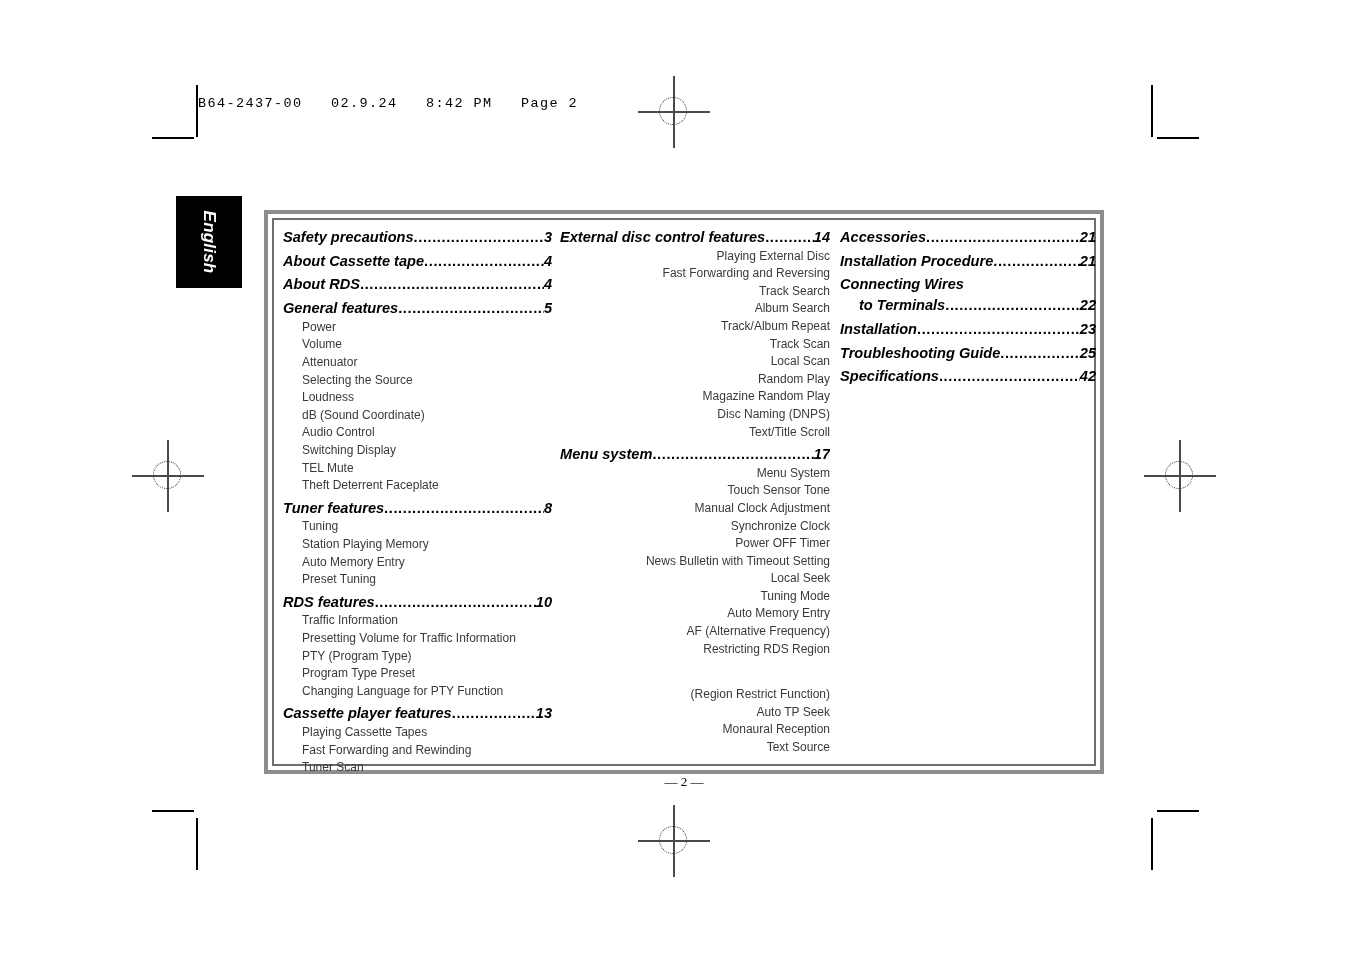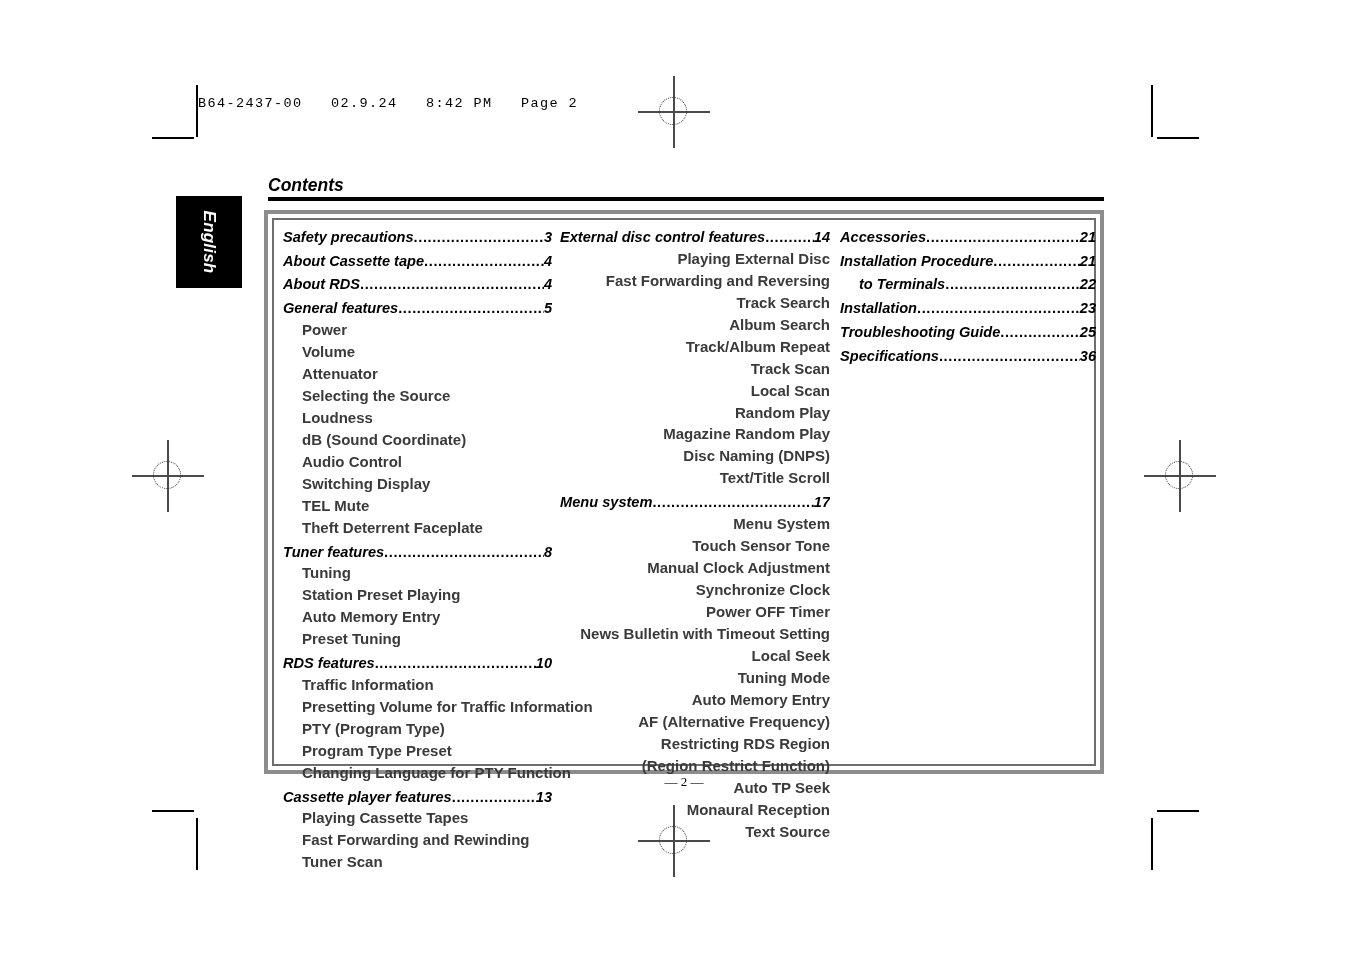--- a/index.html
+++ b/index.html
@@ -160,29 +160,29 @@
     min-width: 4px;
     color: #000;
   }
   .entry .epage { flex: 0 0 auto; }
 
   .entry.cont-line {
     padding-left: 19px;
   }
 
   .sub {
-    font-size: 15px;
-    font-weight: bold;
+    font-size: 12px;
+    font-weight: normal;
     font-style: normal;
     color: #3a3a3a;
     line-height: 1.465;
     padding-left: 19px;
     white-space: nowrap;
   }
-  .sub.indent2 { padding-left: 36px; }
+  .sub.indent2 { padding-left: 36px; margin-top: 28px; }
 
   .gap { height: 3px; }
 
   
   .footer {
     position: absolute;
     left: 264px;
     top: 774px;
     width: 840px;
     text-align: center;
@@ -228,24 +228,20 @@
 </div>
 
 <div class="file-header">B64-2437-00   02.9.24   8:42 PM   Page 2</div>
 
 <div class="page">
 
   <div class="lang-tab">
     <span>English</span>
   </div>
 
-  <div class="title-wrap">
-    <div class="page-title">Contents</div>
-    <div class="title-rule"></div>
-  </div>
 
   <div class="frame-outer">
     <div class="frame-inner"></div>
   </div>
 
   <div class="columns">
     <div class="col col-1">
         <div class="entry">
           <span class="etext">Safety precautions</span>
           <span class="leader">................................................................................</span>
@@ -279,21 +275,21 @@
         <div class="sub">Switching Display</div>
         <div class="sub">TEL Mute</div>
         <div class="sub">Theft Deterrent Faceplate</div>
         <div class="gap"></div>
         <div class="entry">
           <span class="etext">Tuner features</span>
           <span class="leader">................................................................................</span>
           <span class="epage">8</span>
         </div>
         <div class="sub">Tuning</div>
-        <div class="sub">Station Preset Playing</div>
+        <div class="sub">Station Playing Memory</div>
         <div class="sub">Auto Memory Entry</div>
         <div class="sub">Preset Tuning</div>
         <div class="gap"></div>
         <div class="entry">
           <span class="etext">RDS features</span>
           <span class="leader">................................................................................</span>
           <span class="epage">10</span>
         </div>
         <div class="sub">Traffic Information</div>
         <div class="sub">Presetting Volume for Traffic Information</div>
@@ -355,20 +351,23 @@
           <span class="leader">................................................................................</span>
           <span class="epage">21</span>
         </div>
         <div class="gap"></div>
         <div class="entry">
           <span class="etext">Installation Procedure</span>
           <span class="leader">................................................................................</span>
           <span class="epage">21</span>
         </div>
         <div class="gap"></div>
+        <div class="entry">
+          <span class="etext">Connecting Wires</span>
+        </div>
         <div class="entry cont-line">
           <span class="etext">to Terminals</span>
           <span class="leader">................................................................................</span>
           <span class="epage">22</span>
         </div>
         <div class="gap"></div>
         <div class="entry">
           <span class="etext">Installation</span>
           <span class="leader">................................................................................</span>
           <span class="epage">23</span>
@@ -376,19 +375,19 @@
         <div class="gap"></div>
         <div class="entry">
           <span class="etext">Troubleshooting Guide</span>
           <span class="leader">................................................................................</span>
           <span class="epage">25</span>
         </div>
         <div class="gap"></div>
         <div class="entry">
           <span class="etext">Specifications</span>
           <span class="leader">................................................................................</span>
-          <span class="epage">36</span>
+          <span class="epage">42</span>
         </div>
       </div>
   </div>
 
   <div class="footer">— 2 —</div>
 </div>
 
 </body></html>

